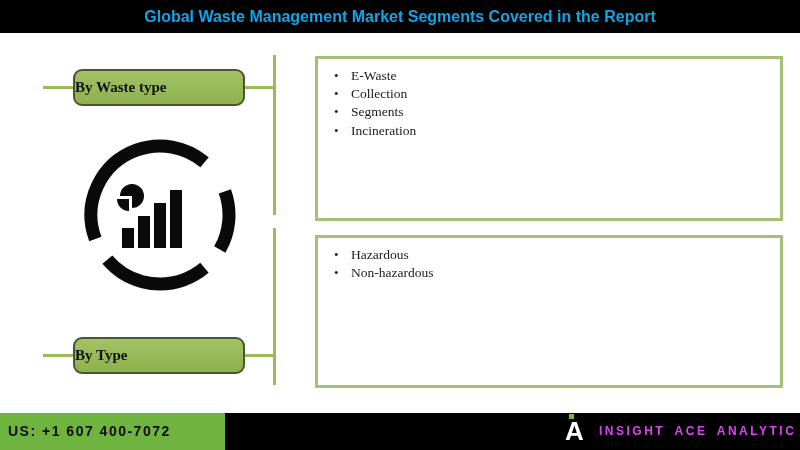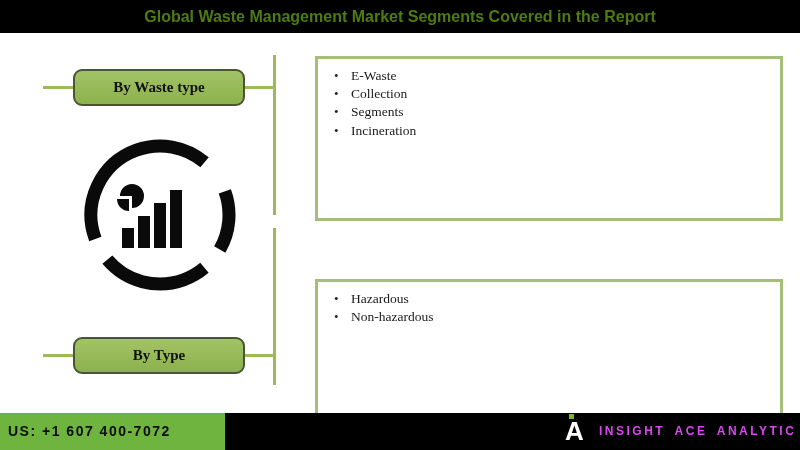--- a/index.html
+++ b/index.html
@@ -4,51 +4,51 @@
 <style>
   * { margin:0; padding:0; box-sizing:border-box; }
   body { background:#ffffff; font-family:"Liberation Sans", sans-serif; }
   .canvas {
     position:relative; width:800px; height:450px; background:#ffffff;
     overflow:hidden; margin:0 auto;
   }
   
   .title-bar {
     position:absolute; left:0; top:0; width:800px; height:33px;
-    background:#000000; color:#4d7c0f; text-align:center;
+    background:#000000; color:#0ea5e9; text-align:center;
     font-size:16px; font-weight:bold; line-height:33px;
     font-family:"Liberation Sans", sans-serif;
   }
   
   .h-line { position:absolute; height:3px; background:#9bbb59; }
   .v-line { position:absolute; width:3px;  background:#9bbb59; }
   #stub1 { left:43px;  top:86px;  width:30px; }
   #conn1 { left:245px; top:86px;  width:31px; }
   #vline1{ left:273px; top:55px;  height:160px; }
   #stub2 { left:43px;  top:354px; width:30px; }
   #conn2 { left:245px; top:354px; width:31px; }
   #vline2{ left:273px; top:228px; height:157px; }
   
   .seg-node {
     position:absolute; left:73px; width:172px; height:37px;
     background:linear-gradient(#a3c366, #8db14d);
     border:2px solid #4b5531; border-radius:9px;
-    text-align:center; line-height:32px;
+    text-align:left; line-height:32px;
     font-family:"Liberation Serif", serif; font-weight:bold;
     font-size:15px; color:#111111;
   }
   #node1 { top:69px; }
   #node2 { top:337px; }
   
   .list-box {
     position:absolute; left:315px; width:468px;
     background:#ffffff; border:3px solid #a6bf78;
   }
   #box1 { top:56px;  height:165px; }
-  #box2 { top:235px; height:153px;margin-top:44px; }
+  #box2 { top:235px; height:153px; }
   .list-box ul { list-style:none; padding:8px 0 0 16px; margin:0; }
   .list-box li {
     font-family:"Liberation Serif", serif; font-size:13.5px;
     line-height:18.2px; color:#1a1a1a;
   }
   .list-box li::before {
     content:"\2022"; display:inline-block; width:17px; font-size:13px;
   }
   
   .center-icon { position:absolute; left:77px; top:132px; width:166px; height:166px; }

